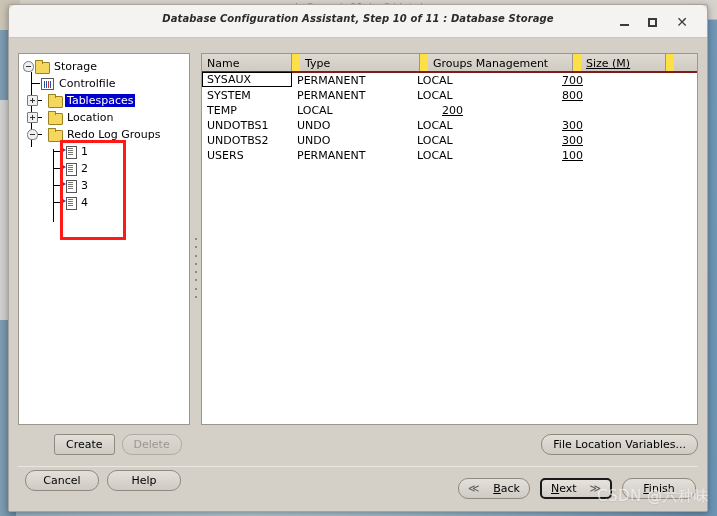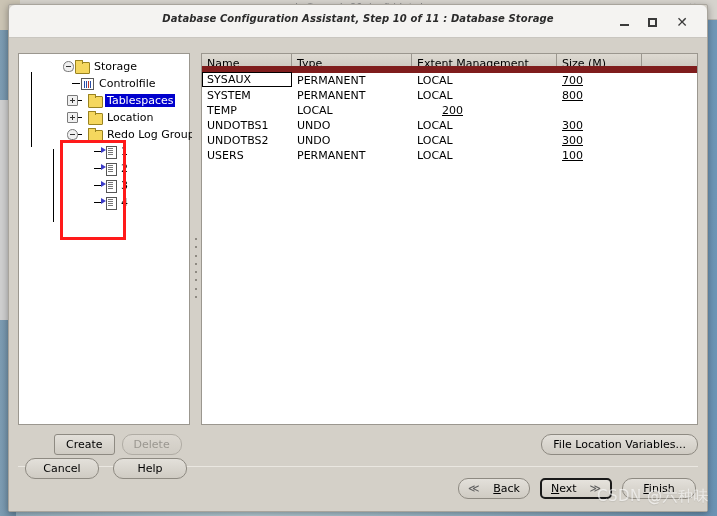--- a/index.html
+++ b/index.html
@@ -122,21 +122,21 @@
   
   .tnode {
     position:relative;
     height:17px;
     display:flex; align-items:center;
     white-space:nowrap;
     cursor:default;
     font-size:11px;
     color:#000;
   }
-  .tree-root { padding-top:4px;margin-left:40px; }
+  .tree-root { padding-top:4px; }
   .toggle {
     width:11px; height:11px; flex:0 0 11px;
     position:relative; margin-right:1px;
     cursor:pointer;
   }
   .toggle.box {
     border:1px solid #7a7a7a; background:#f0f0f0;
     border-radius:1px;
   }
   .toggle.box::before {
@@ -224,21 +224,22 @@
   #red-box {
     position:absolute; left:41px; top:86px; width:66px; height:100px;
     border:3px solid #ff1a1a;
     pointer-events:none;
   }
 
   
   #thead {
     display:flex; height:19px;
     background:#fde047;
-    border-bottom:7px solid #7f1d1d;
+    border-bottom:2px solid #7f1d1d;
+    gap:8px;
   }
   #thead div {
     border-right:1px solid #9b978f;
     padding:3px 0 0 5px;
     font-size:11px; color:#000;
     overflow:hidden; white-space:nowrap;
     background:linear-gradient(#dedad2,#cfcbc3);
     cursor:pointer;
   }
   #thead div:last-child { border-right:none; }
@@ -275,21 +276,21 @@
   #row-create { position:absolute; left:45px; top:396px; display:flex; gap:7px; }
 
   #fileloc-wrap { position:absolute; right:9px; top:396px; }
 
   #sep {
     position:absolute; left:9px; top:428px; width:680px; height:1px;
     background:#b5b1a9;
     border-bottom:1px solid #eae7e1;
   }
 
-  #row-left { position:absolute; left:16px; top:420px; display:flex; gap:14px; }
+  #row-left { position:absolute; left:16px; top:432px; display:flex; gap:8px; }
   #row-right { position:absolute; right:11px; top:440px; display:flex; gap:10px; }
 
   .btn.wide { width:74px; }
   .btn.nav { width:72px; justify-content:space-between; padding:0 9px; }
   .chev { font-size:11px; color:#5d5d5d; }
 
   
   #watermark {
     position:absolute; right:8px; bottom:10px;
     font-size:15px; color:rgba(255,255,255,.62);
@@ -414,21 +415,21 @@
             <i></i>
             <i></i>
             <i></i>
         </div>
       </div>
 
       <div id="table-pane">
         <div id="thead">
           <div class="c0">Name</div>
           <div class="c1">Type</div>
-          <div class="c2">Extent Management</div>
+          <div class="c2">Groups Management</div>
           <div class="c3">Size (M)</div>
           <div class="c4"></div>
         </div>
 
         <div id="tbody">
           <div class="trow focus">
             <div class="c0">SYSAUX</div>
             <div class="c1">PERMANENT</div>
             <div class="c2">LOCAL</div>
             <div class="c3">700</div>

